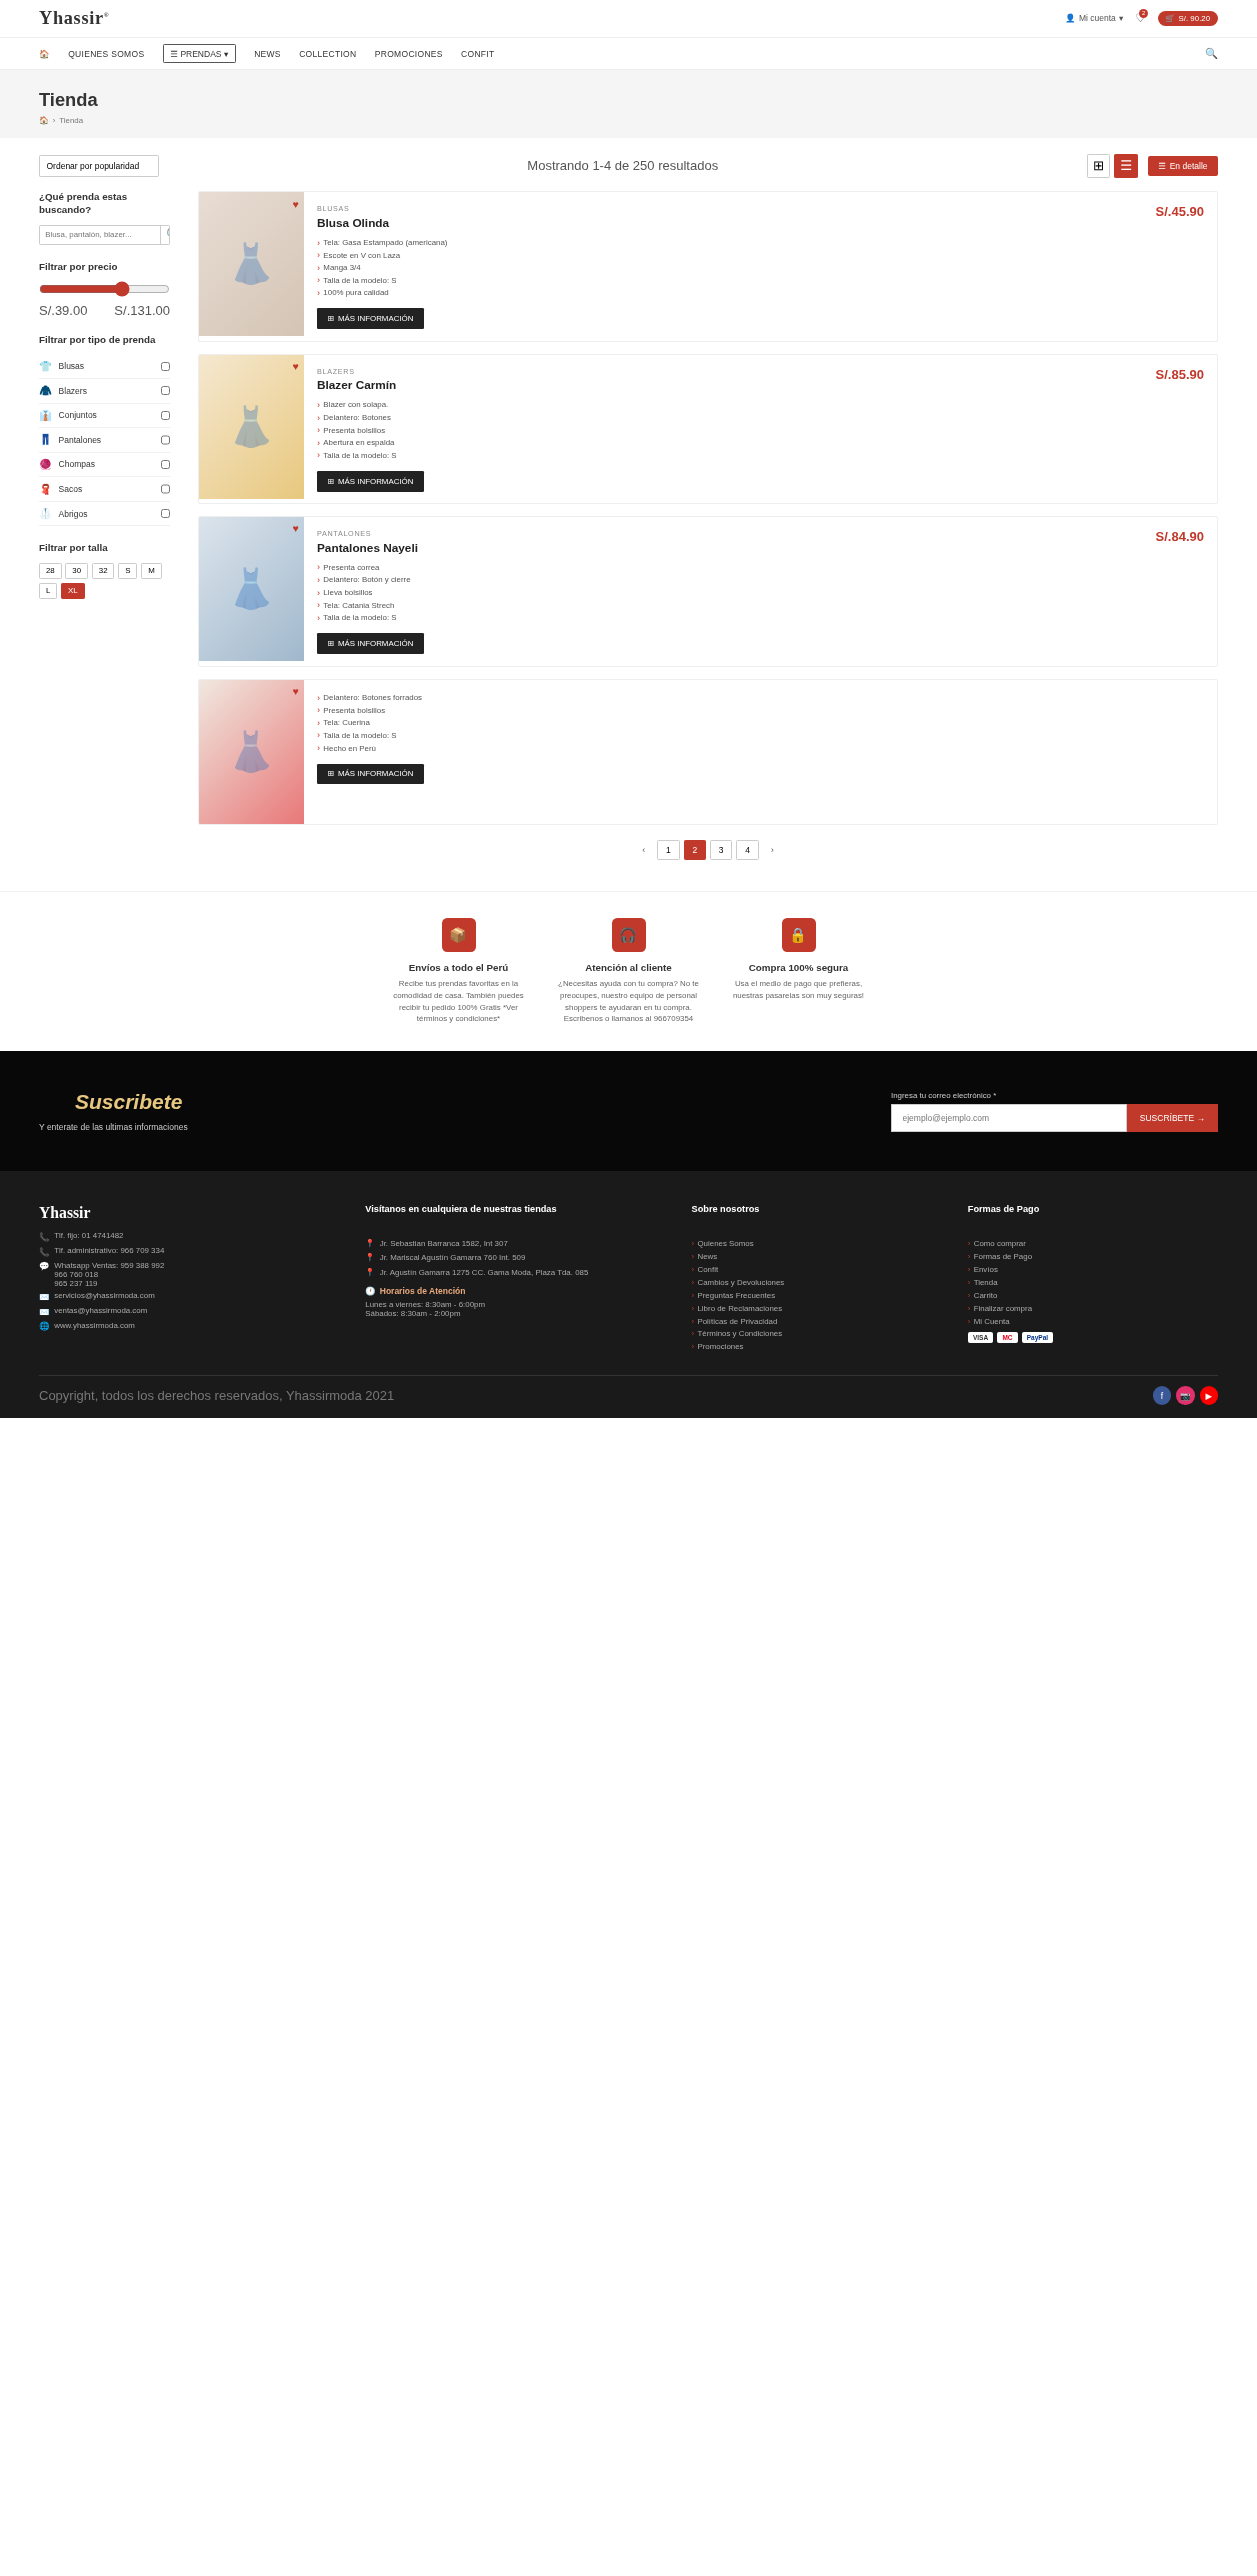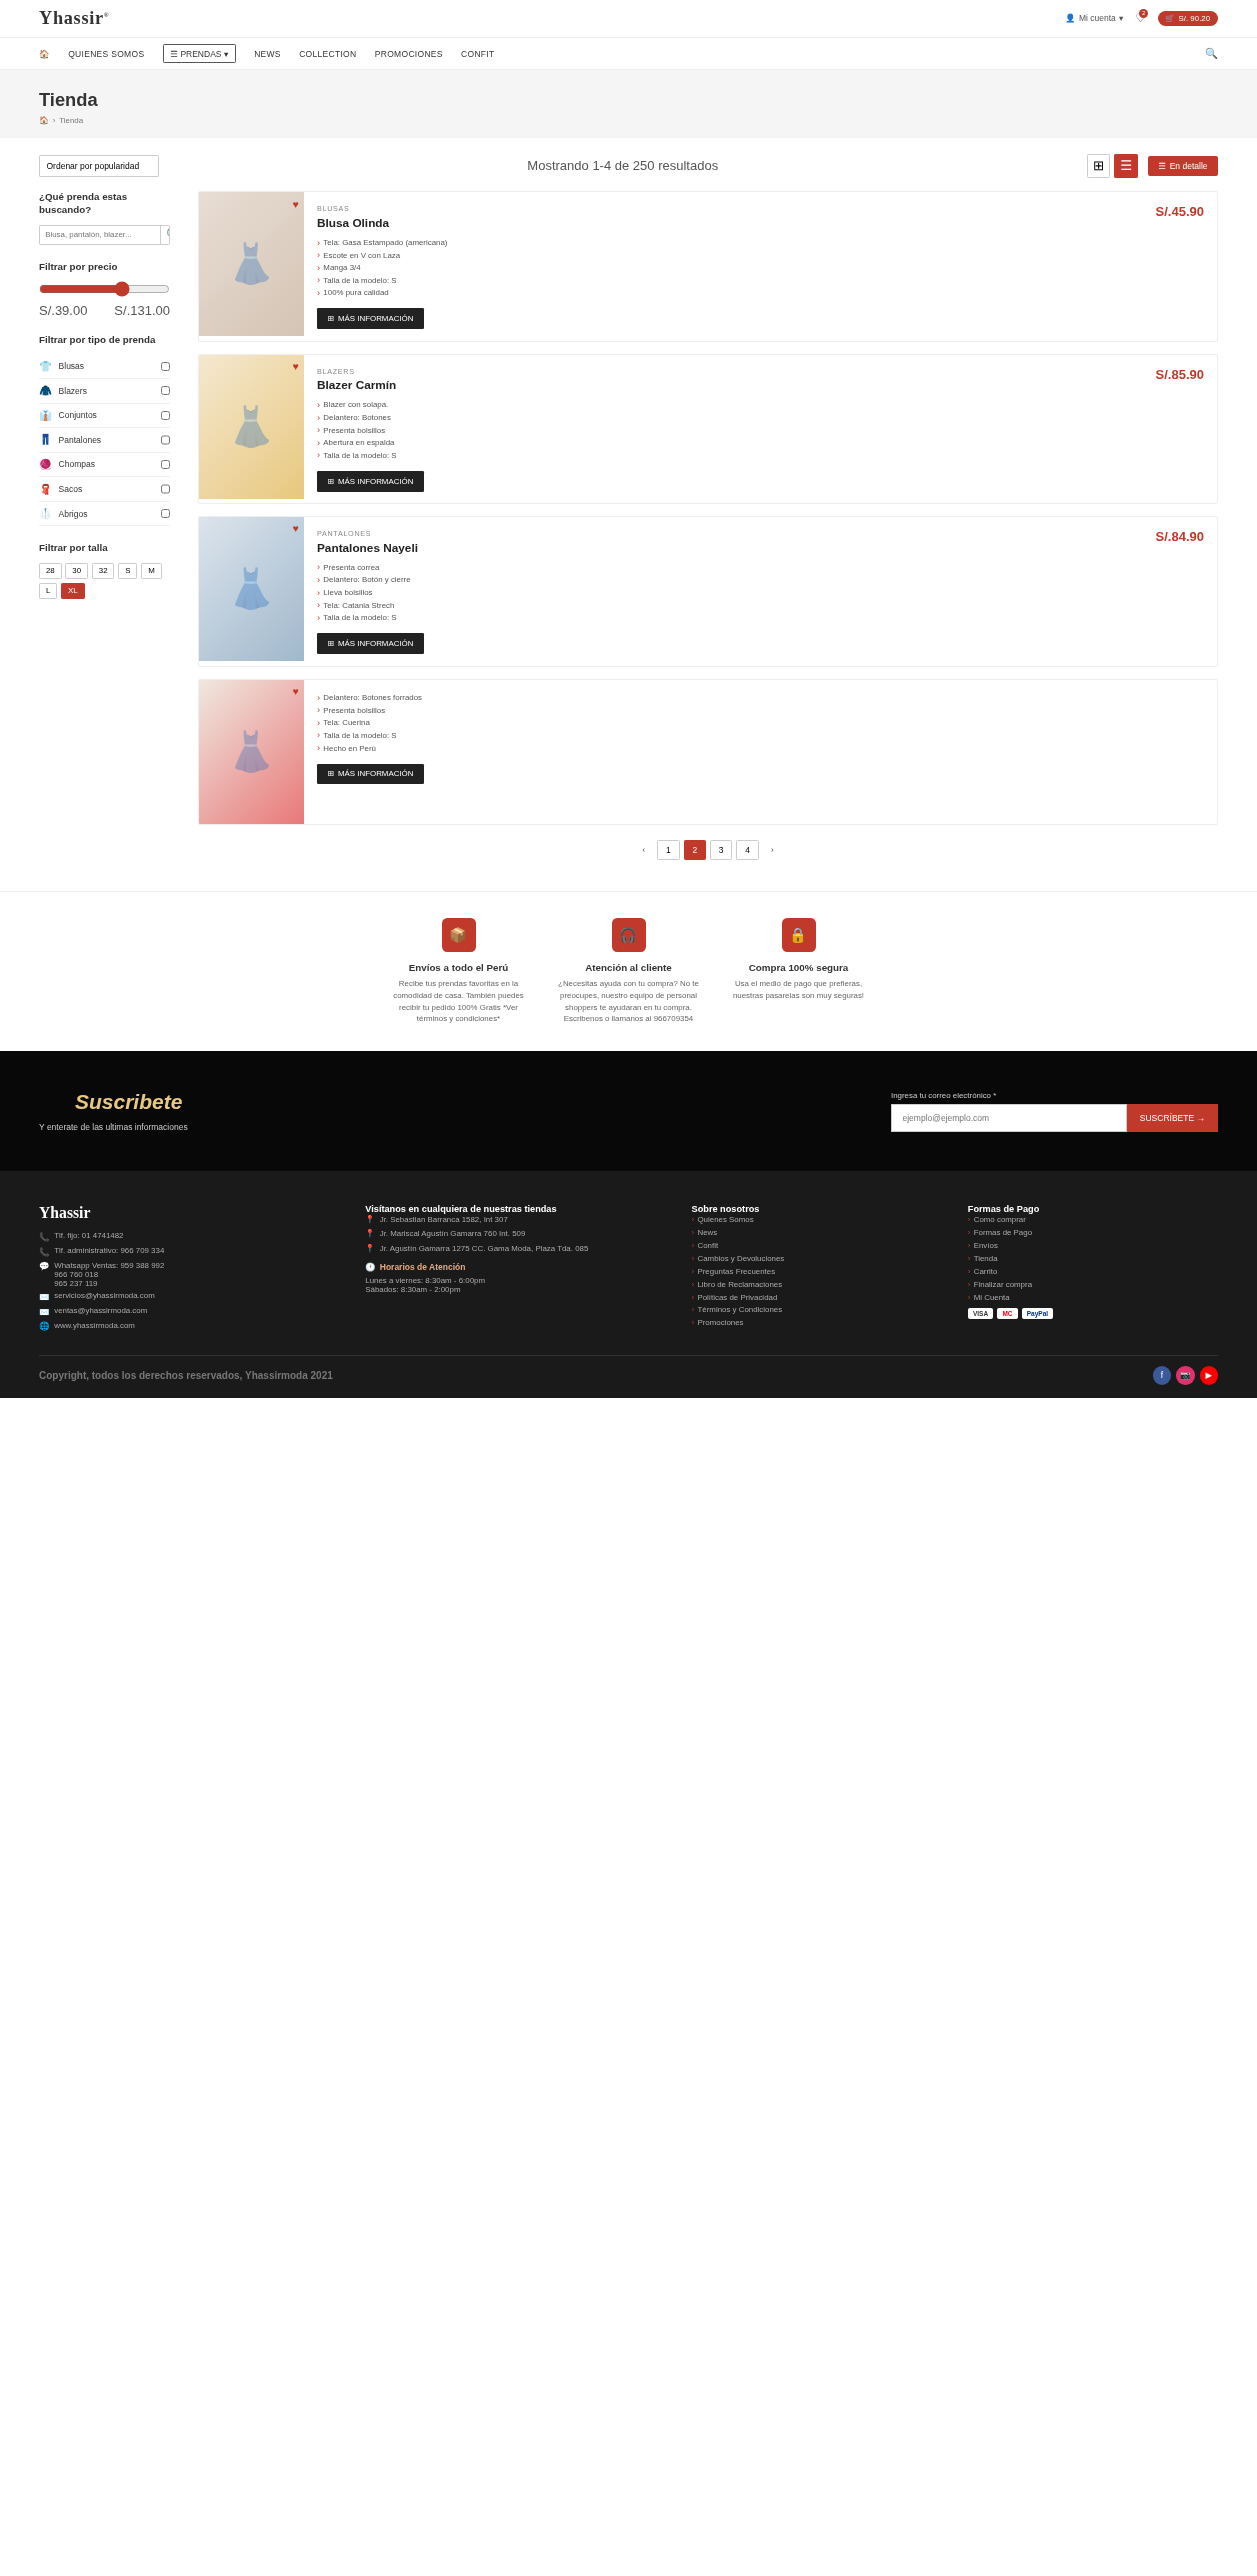--- a/index.html
+++ b/index.html
@@ -100,33 +100,33 @@
     .newsletter-input { border: 0.7px solid #ccc; padding: 7.9px 10.5px; font-size: 8.5px; flex: 1; outline: none; color: #999; }
     .newsletter-btn { background: #c0392b; color: #fff; border: none; padding: 7.9px 13px; font-size: 8.5px; cursor: pointer; display: flex; align-items: center; gap: 3.9px; white-space: nowrap; }
     .newsletter-label { color: #ccc; font-size: 7.9px; margin-bottom: 3.9px; }
 
     
     .footer { background: #1a1a1a; padding: 33px 39px 13px; color: #bbb; }
     .footer-grid { display: grid; grid-template-columns: 1.2fr 1.2fr 1fr 1fr; gap: 26px; margin-bottom: 19.6px; }
     .footer-logo { font-family: Georgia, serif; font-size: 15.7px; color: #fff; font-weight: bold; margin-bottom: 9.2px; }
     .footer-contact-item { display: flex; align-items: flex-start; gap: 4.6px; margin-bottom: 3.9px; font-size: 7.9px; color: #aaa; }
     .footer-contact-item .icon { color: #e8a87c; font-size: 8.5px; margin-top: 0.7px; }
-    .footer-section-title { color: #fff; font-weight: bold; font-size: 9.2px; margin-bottom: 1px; }
+    .footer-section-title { color: #fff; font-weight: bold; font-size: 9.2px; margin-bottom: 25px; }
     .footer-links { list-style: none; }
     .footer-links li { margin-bottom: 3.9px; }
     .footer-links li a { color: #aaa; text-decoration: none; font-size: 7.9px; display: flex; align-items: center; gap: 3.3px; }
     .footer-links li a::before { content: '›'; color: #c0392b; }
     .footer-address-item { display: flex; align-items: flex-start; gap: 4.6px; margin-bottom: 5.2px; font-size: 7.9px; color: #aaa; }
     .footer-address-item .icon { color: #e8a87c; }
     .footer-hours-title { color: #e8a87c; font-weight: bold; font-size: 8.5px; margin-top: 9.2px; margin-bottom: 3.9px; display: flex; align-items: center; gap: 3.9px; }
     .footer-hours-text { font-size: 7.9px; color: #aaa; }
     .footer-payment { display: flex; gap: 3.9px; margin-top: 6.5px; }
     .payment-card { background: #fff; border-radius: 2px; padding: 2px 5.2px; font-size: 6.5px; font-weight: bold; color: #333; }
     .footer-bottom { border-top: 0.7px solid #333; padding-top: 10.5px; display: flex; justify-content: space-between; align-items: center; }
-    .footer-bottom-text { font-size: 10px; color: #777; font-weight: bold; }
+    .footer-bottom-text { font-size: 13px; color: #777; }
     .social-icons { display: flex; gap: 5.2px; }
     .social-icon { width: 18.3px; height: 18.3px; border-radius: 50%; display: flex; align-items: center; justify-content: center; font-size: 8.5px; color: #fff; cursor: pointer; }
     .social-fb { background: #3b5998; }
     .social-yt { background: #ff0000; }
   </style>
 </head>
 <body>
 
 <header class="header">
   <div class="logo">

